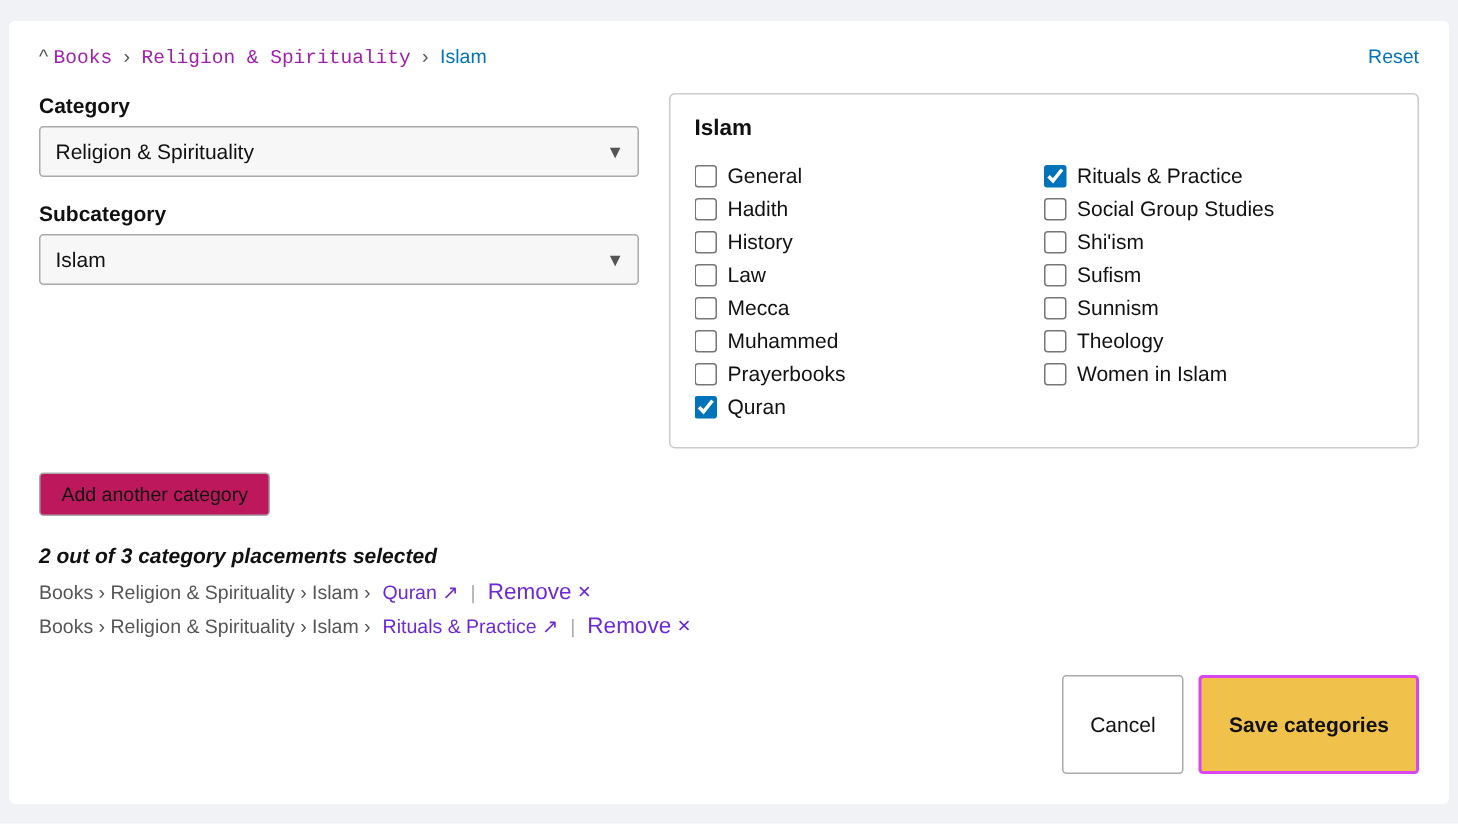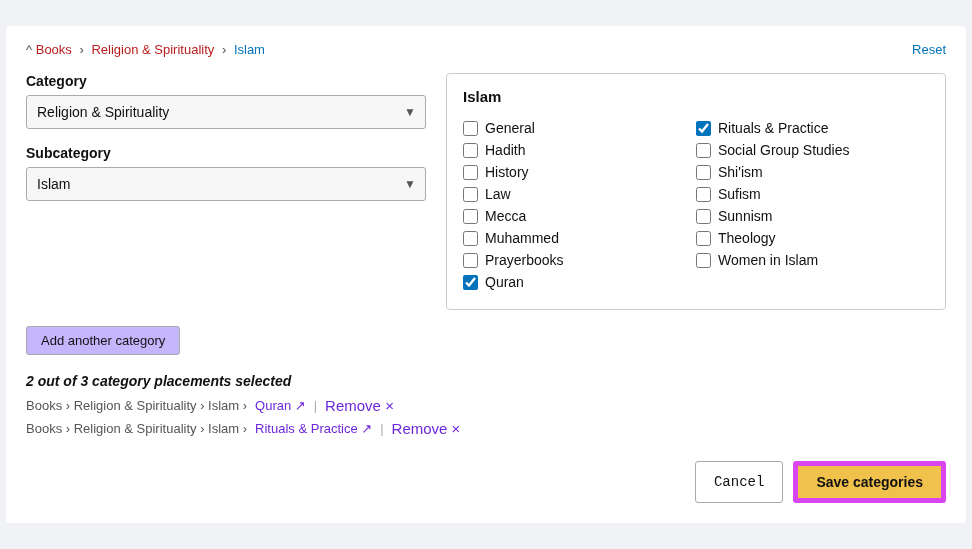--- a/index.html
+++ b/index.html
@@ -23,22 +23,23 @@
       display: flex;
       justify-content: space-between;
       align-items: center;
       margin-bottom: 16px;
     }
     .breadcrumb {
       font-size: 13px;
       color: #555;
     }
     .breadcrumb a {
-      color: #b91c1c;
+      color: #a21caf;
       text-decoration: none;
+      font-family: Liberation Mono, monospace;
     }
     .breadcrumb .separator { margin: 0 4px; color: #555; }
     .breadcrumb .current { color: #0073bb; }
     .reset-link {
       color: #0073bb;
       text-decoration: none;
       font-size: 13px;
     }
     .two-col {
       display: flex;
@@ -116,21 +117,21 @@
       cursor: pointer;
     }
     .checked-blue input[type="checkbox"] {
       accent-color: #0073bb;
     }
     .add-category-btn {
       margin-top: 16px;
       padding: 6px 14px;
       border: 1px solid #aaa;
       border-radius: 3px;
-      background: #c4b5fd;
+      background: #be185d;
       font-size: 13px;
       cursor: pointer;
       color: #111;
     }
     .summary-section {
       margin-top: 18px;
     }
     .summary-count {
       font-weight: bold;
       font-size: 14px;
@@ -157,32 +158,31 @@
       font-size: 15px;
       cursor: pointer;
     }
     .bottom-buttons {
       display: flex;
       justify-content: flex-end;
       gap: 10px;
       margin-top: 24px;
     }
     .cancel-btn {
-      padding: 0 18px;
+      padding: 24px 18px;
       border: 1px solid #aaa;
       border-radius: 3px;
       background: white;
       font-size: 14px;
       cursor: pointer;
       color: #111;
-      font-family: Liberation Mono, monospace;
     }
     .save-btn {
       padding: 8px 18px;
-      border: 5px solid #d946ef;
+      border: 2px solid #d946ef;
       border-radius: 3px;
       background: #f0c14b;
       font-size: 14px;
       cursor: pointer;
       color: #111;
       font-weight: bold;
     }
   </style>
 </head>
 <body>

